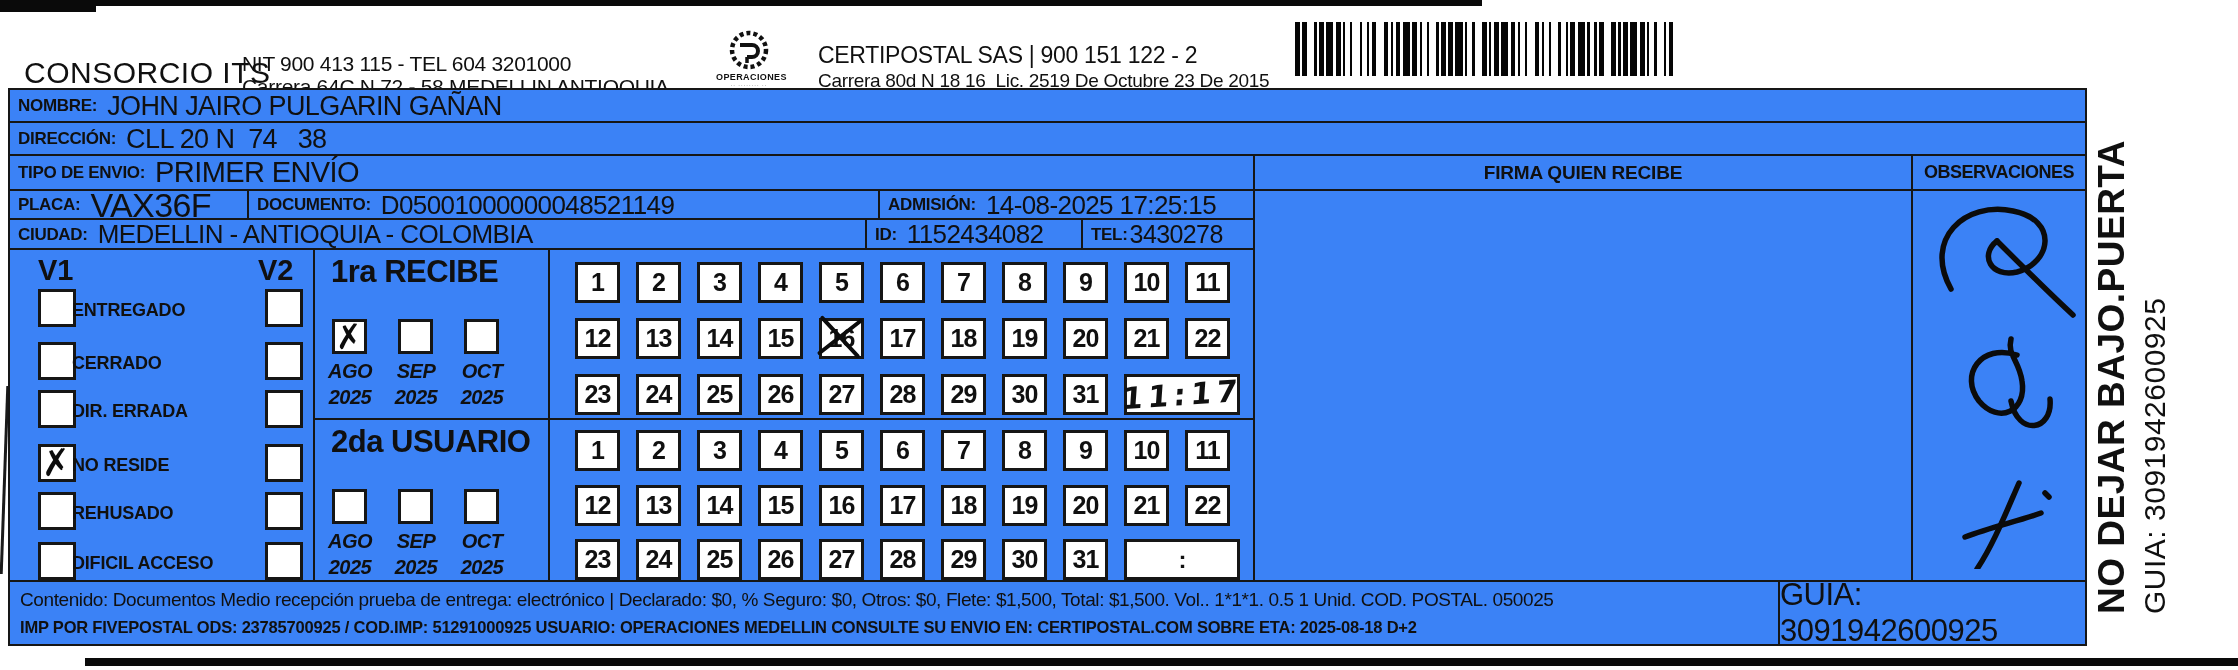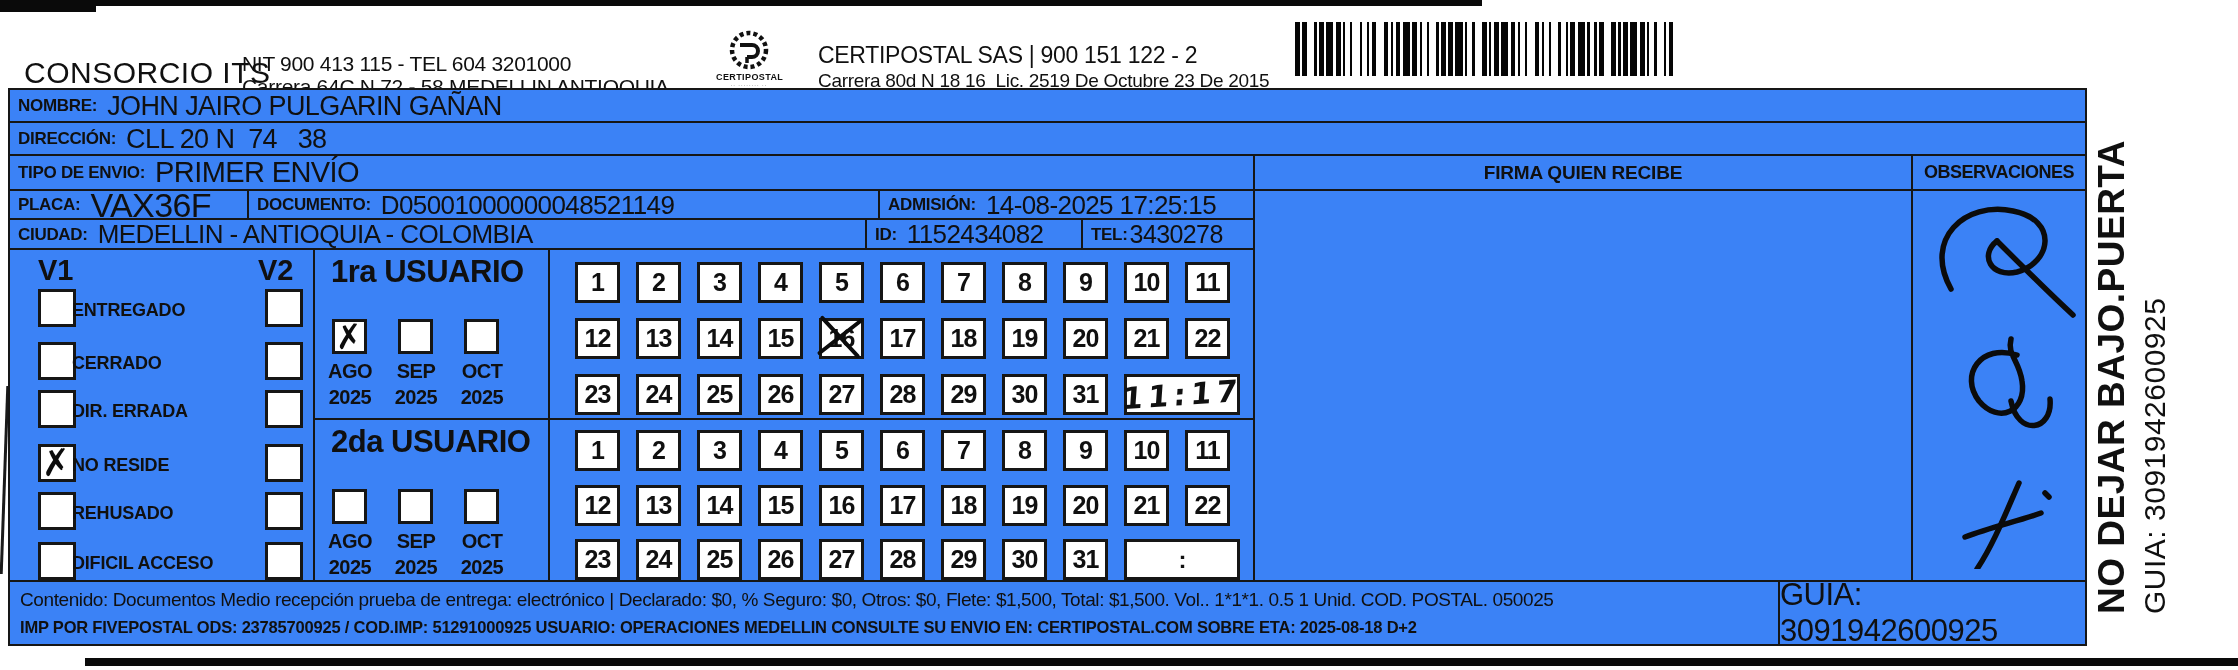--- a/index.html
+++ b/index.html
@@ -10,21 +10,21 @@
   .rowflex{display:flex;align-items:baseline;gap:10px;padding-left:8px;}
   .lbl{font-weight:bold;font-size:17px;letter-spacing:-0.3px;white-space:pre;}
   .val{font-size:27px;letter-spacing:-0.6px;white-space:pre;}
   .cb{position:absolute;box-sizing:border-box;border:3px solid #161616;background:#fff;}
   .xmark{position:absolute;font-family:"DejaVu Sans",sans-serif;font-weight:bold;color:#0c0c0c;
          transform:rotate(-6deg);line-height:1;}
   .day{position:absolute;width:45px;height:41px;border:3px solid #161616;box-sizing:border-box;
        display:flex;align-items:center;justify-content:center;font-weight:bold;font-size:25px;
        letter-spacing:-1px;background:#fff;}
   .visit-title{position:absolute;font-weight:bold;font-size:31px;letter-spacing:-0.5px;}
-  .mlabel{position:absolute;font-weight:bold;font-size:20px;text-align:center;letter-spacing:-0.5px;}
+  .mlabel{position:absolute;font-weight:bold;font-size:20px;text-align:center;letter-spacing:-0.5px;font-style:italic;}
   .statuslbl{position:absolute;font-weight:bold;font-size:18px;letter-spacing:-0.2px;width:180px;}
   .hdr-small{font-size:21px;letter-spacing:-0.3px;white-space:pre;}
   .cross{position:absolute;width:54px;height:50px;pointer-events:none;}
   .cross:before,.cross:after{content:"";position:absolute;left:-2px;top:22px;width:56px;height:4px;
        background:#0c0c0c;border-radius:3px;}
   .cross:before{transform:rotate(47deg);}
   .cross:after{transform:rotate(-38deg);}
   .handtime{font-family:"DejaVu Sans",sans-serif;font-size:30px;letter-spacing:5px;
        transform:rotate(-4deg) skewX(-8deg);font-weight:bold;}
   .footer-l1{font-size:19px;letter-spacing:-0.4px;white-space:nowrap;}
@@ -47,21 +47,21 @@
 <div class="abs" style="left:24px;top:56px;font-size:30px;letter-spacing:0.5px;">CONSORCIO ITS</div>
 <div class="abs hdr-small" style="left:242px;top:52px;">NIT 900 413 115 - TEL 604 3201000</div>
 <div class="abs hdr-small" style="left:242px;top:75px;">Carrera 64C N 72 - 58 MEDELLIN ANTIOQUIA</div>
 
 <div class="abs" style="left:716px;top:28px;width:66px;text-align:center;">
   <svg width="44" height="44" viewBox="0 0 44 44" style="display:block;margin:0 auto;">
     <circle cx="22" cy="22" r="17" fill="none" stroke="#111" stroke-width="4.5" stroke-dasharray="4 3"></circle>
     <path d="M13 17 h12 a6 6 0 0 1 0 12 h-5" fill="none" stroke="#111" stroke-width="4"></path>
     <path d="M20 29 l0 6" stroke="#111" stroke-width="3.5"></path>
   </svg>
-  <div style="font-size:9px;font-weight:bold;letter-spacing:0.4px;">CERTIPOSTAL</div>
+  <div style="font-size:9px;font-weight:bold;letter-spacing:0.4px;">OPERACIONES</div>
   <div style="font-size:5px;letter-spacing:1px;">·· ········ ··</div>
 </div>
 
 <div class="abs" style="left:818px;top:42px;font-size:23px;letter-spacing:-0.3px;white-space:pre;">CERTIPOSTAL SAS | 900 151 122 - 2</div>
 <div class="abs" style="left:818px;top:70px;font-size:19px;letter-spacing:-0.3px;white-space:pre;">Carrera 80d N 18 16  Lic. 2519 De Octubre 23 De 2015</div>
 
 <div id="barcode">
     <div style="width: 4.8px; background: rgb(5, 5, 5); flex: 0 0 auto;"></div>
     <div style="width: 2.4px; background: rgb(255, 255, 255); flex: 0 0 auto;"></div>
     <div style="width: 4.8px; background: rgb(5, 5, 5); flex: 0 0 auto;"></div>
@@ -229,21 +229,21 @@
     <div class="cb" style="left: 255px; top: 194px; width: 38px; height: 38px;"></div>
     <div class="cb" style="left: 28px; top: 242px; width: 38px; height: 38px;"></div>
     <div class="statuslbl" style="left: 62px; top: 253px;">REHUSADO</div>
     <div class="cb" style="left: 255px; top: 242px; width: 38px; height: 38px;"></div>
     <div class="cb" style="left: 28px; top: 292px; width: 38px; height: 38px;"></div>
     <div class="statuslbl" style="left: 62px; top: 303px;">DIFICIL ACCESO</div>
     <div class="cb" style="left: 255px; top: 292px; width: 38px; height: 38px;"></div>
   </div>
 
 <div class="cell" id="visit0-months" style="left:313px;top:248px;width:237px;height:172px;">
-    <div class="visit-title" style="left: 16px; top: 4px;">1ra USUARIO</div>
+    <div class="visit-title" style="left: 16px; top: 4px;">1ra RECIBE</div>
     <div class="cb" style="left: 17px; top: 69px; width: 35px; height: 35px;">
       <span class="xmark" style="font-size: 33px; left: 0px; top: -2px;">✗</span>
     </div>
     <div class="mlabel" style="left: 10px; top: 110px; width: 50px;">AGO</div>
     <div class="mlabel" style="left: 10px; top: 136px; width: 50px;">2025</div>
     <div class="cb" style="left: 83px; top: 69px; width: 35px; height: 35px;"></div>
     <div class="mlabel" style="left: 76px; top: 110px; width: 50px;">SEP</div>
     <div class="mlabel" style="left: 76px; top: 136px; width: 50px;">2025</div>
     <div class="cb" style="left: 149px; top: 69px; width: 35px; height: 35px;"></div>
     <div class="mlabel" style="left: 142px; top: 110px; width: 50px;">OCT</div>

